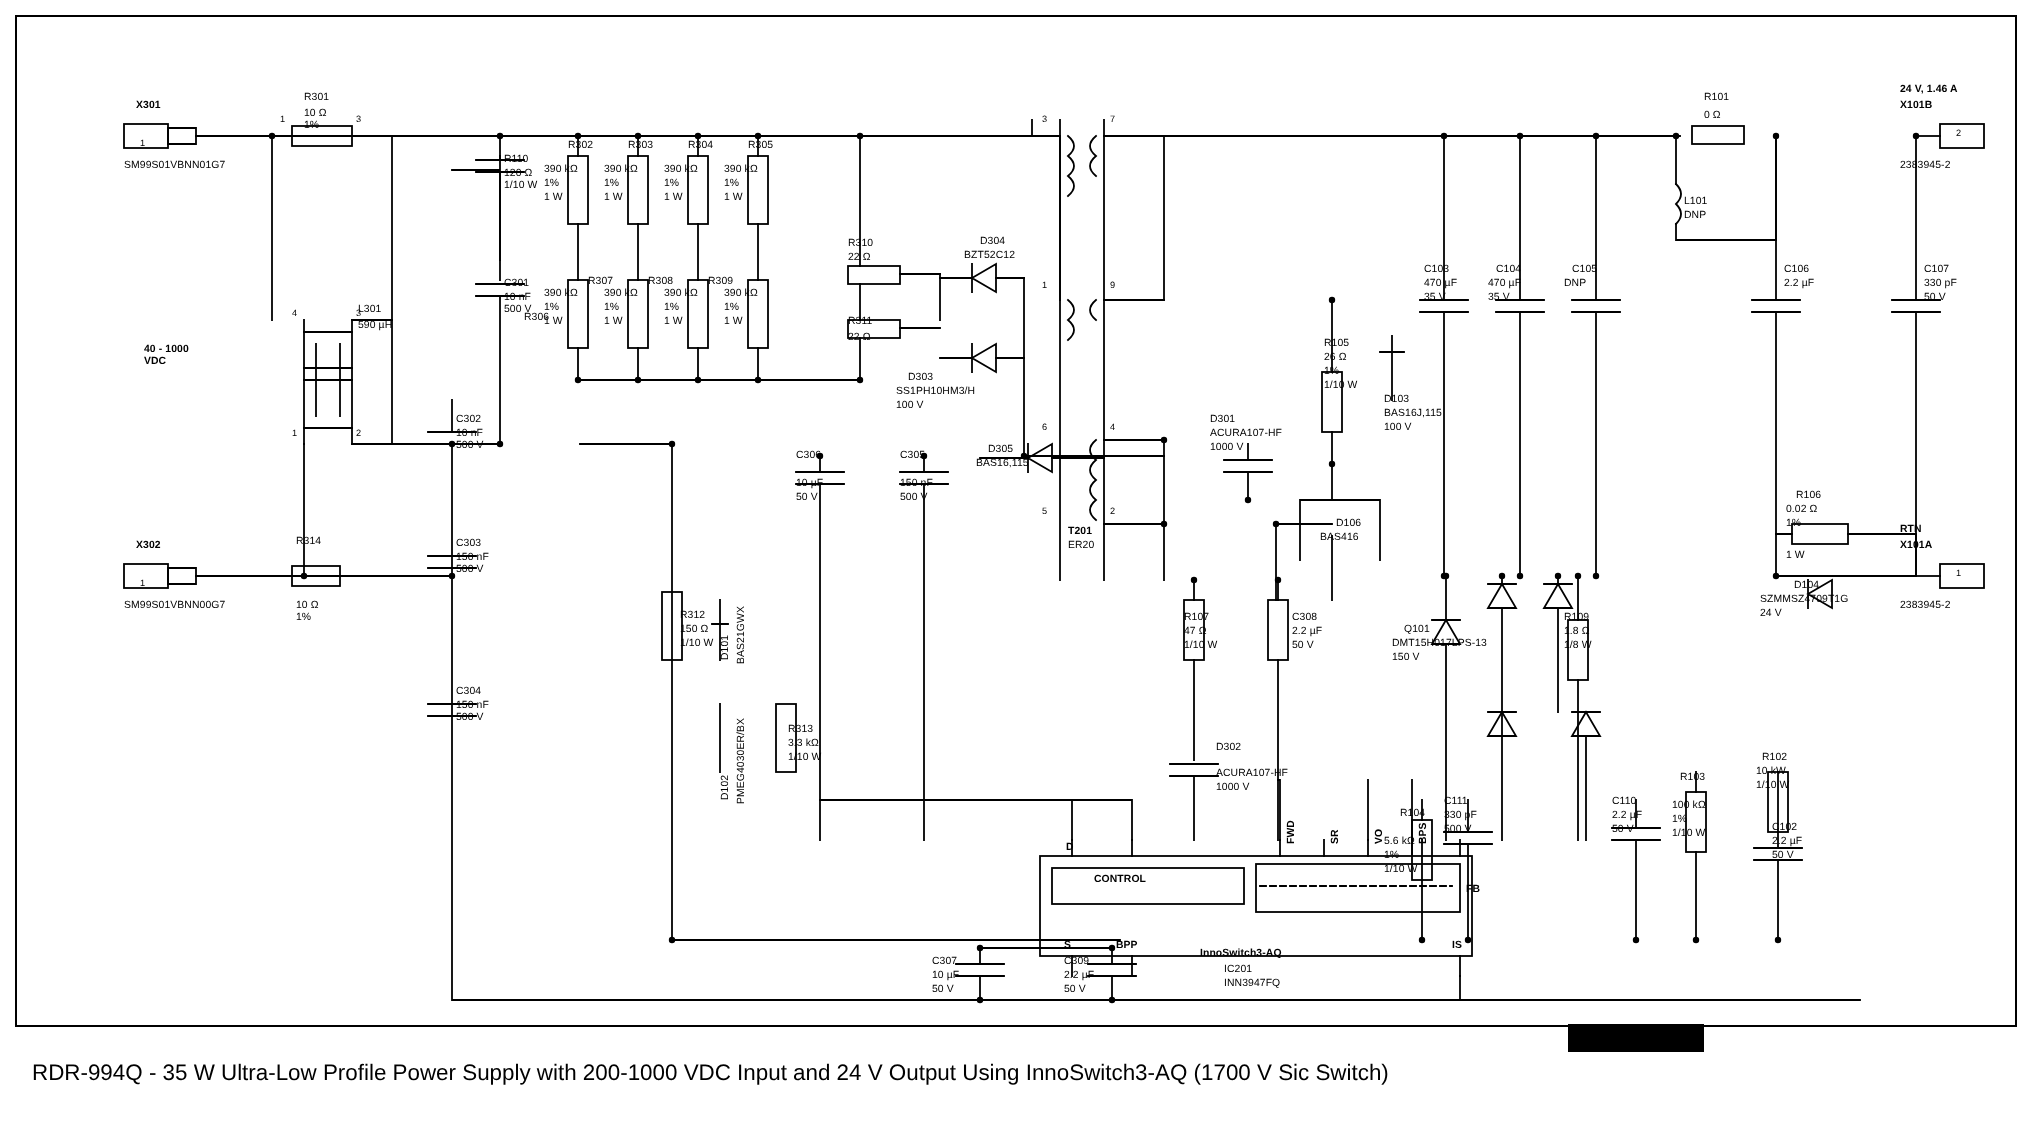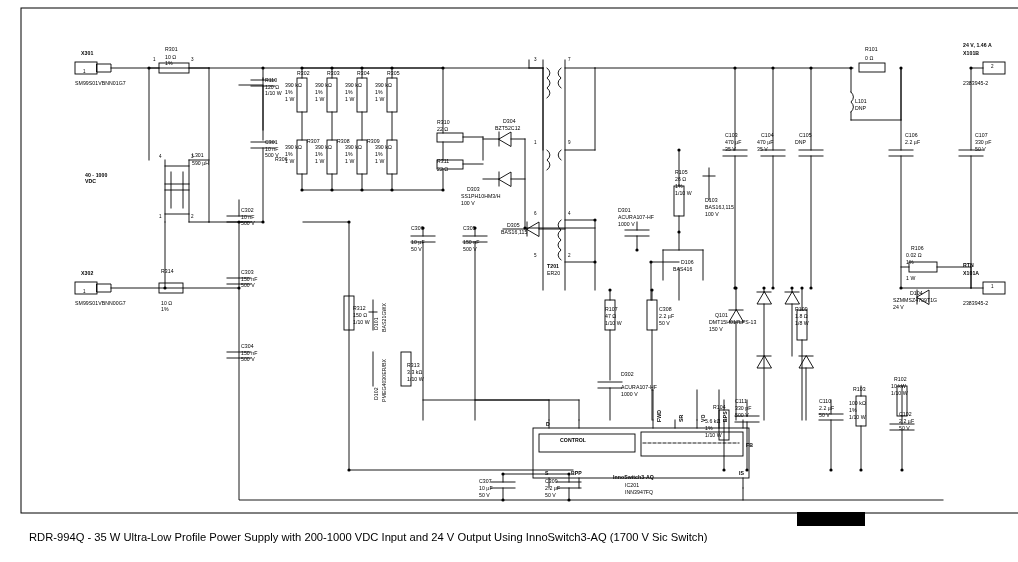--- a/index.html
+++ b/index.html
@@ -1,17 +1,17 @@
 <!DOCTYPE html>
 <html><head>
 <meta charset="utf-8">
 <style>
   html,body{margin:0;padding:0;background:#ffffff;}
   body{width:1018px;height:562px;font-family:"Liberation Sans",sans-serif;color:#000;position:relative;overflow:hidden;}
-  #sheet{position:absolute;left:13px;top:0;width:862px;height:562px;}
+  #sheet{position:absolute;left:0;top:0;width:862px;height:562px;}
   #svgroot{position:absolute;left:0;top:0;width:1018px;height:562px;}
   .lbl{position:absolute;font-size:5.2px;line-height:6.2px;white-space:pre;letter-spacing:.01em;}
   .lbl.b{font-weight:bold;}
   .vert{transform-origin:0 0;transform:rotate(-90deg);}
   .cap{position:absolute;left:16px;top:531px;font-size:11.2px;color:#000;white-space:nowrap;}
   .redact{position:absolute;right:10px;top:512px;width:68px;height:14px;background:#000;}
   .pinnum{position:absolute;font-size:4.6px;}
 </style>
 </head>
 <body>

